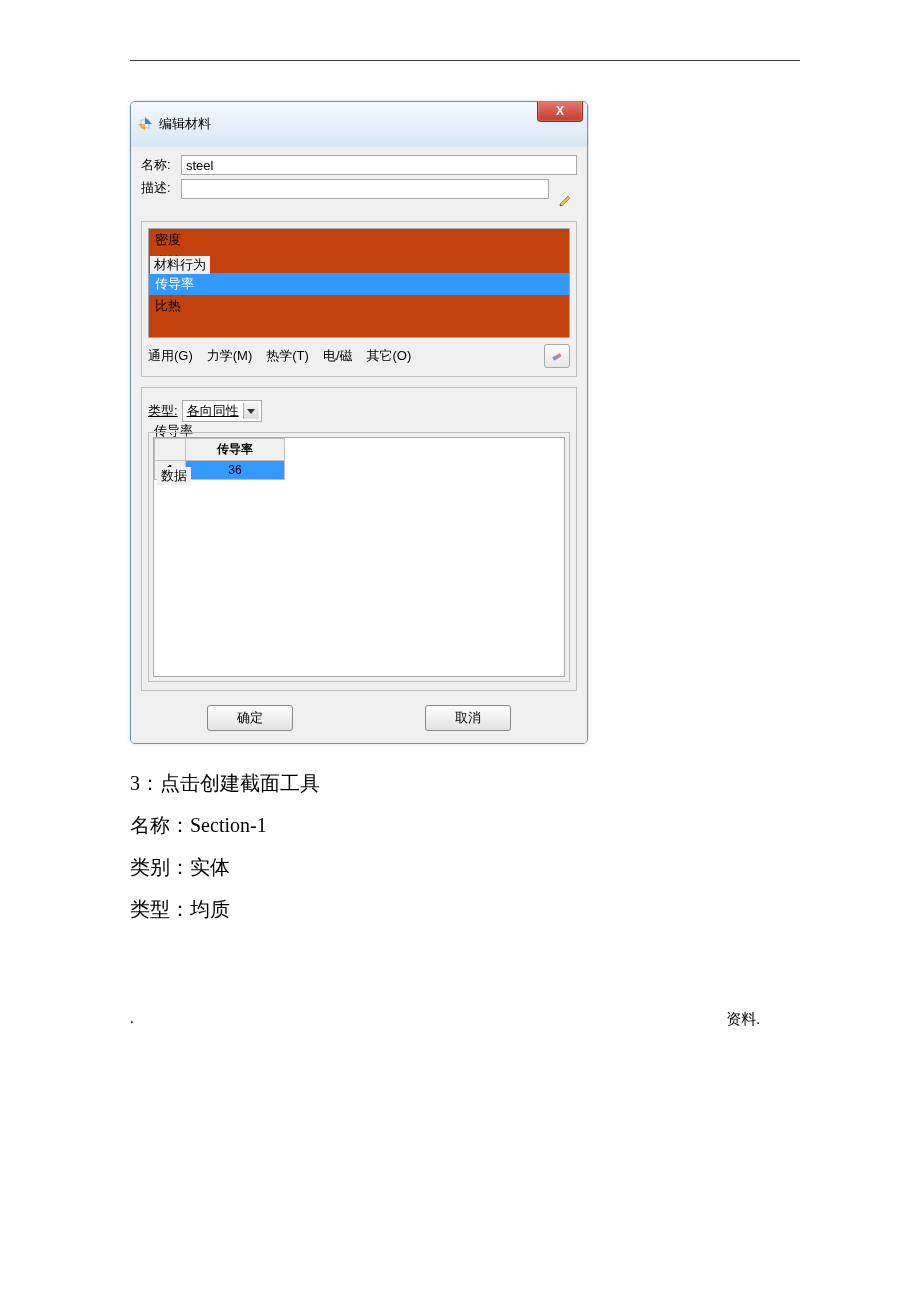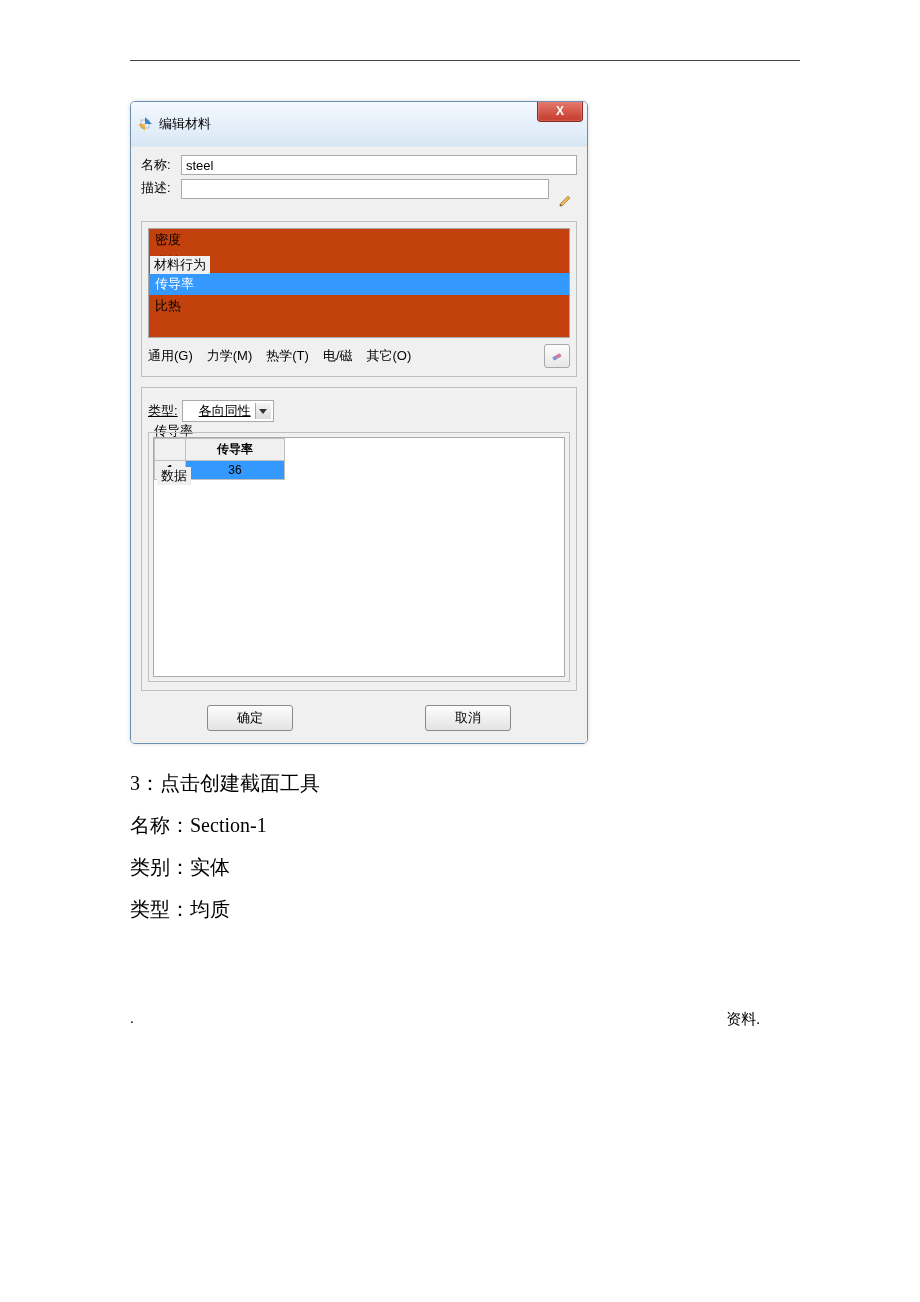--- a/index.html
+++ b/index.html
@@ -157,21 +157,21 @@
     gap: 4px;
     font-size: 13px;
     text-decoration: underline;
   }
   .select-box {
     display: inline-flex;
     align-items: center;
     height: 20px;
     border: 1px solid #a9a9a9;
     background: #fff;
-    padding: 0 2px 0 16px;
+    padding: 0 2px 0 4px;
     font-size: 13px;
   }
   .select-box .sel-caret {
     width: 15px; height: 16px;
     border-left: 1px solid #a9a9a9;
     background: linear-gradient(#f5f5f5,#dcdcdc);
     margin-left: 4px;
     display:flex;align-items:center;justify-content:center;
   }
   .checkbox {

